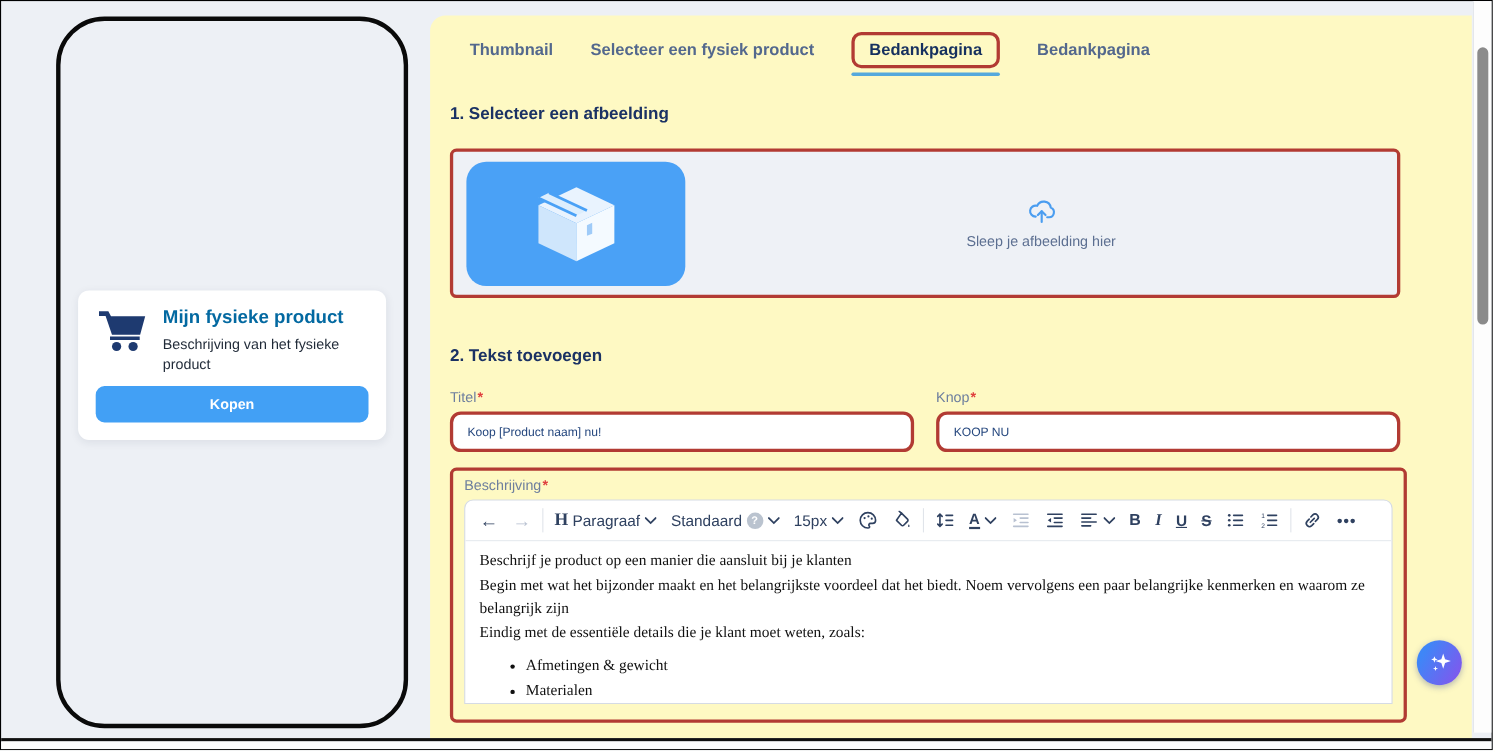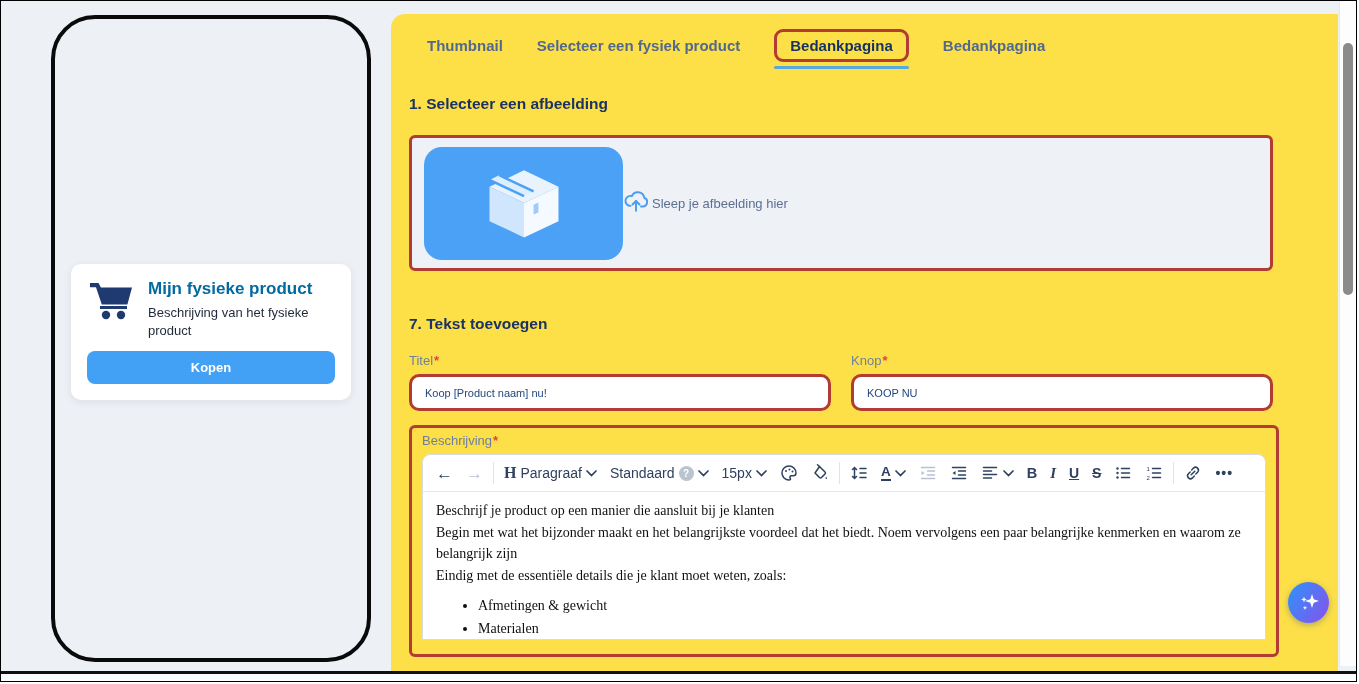--- a/index.html
+++ b/index.html
@@ -20,36 +20,36 @@
                   box-shadow:0 2px 8px rgba(30,40,70,.08); }
   .pc-row { display:flex; gap:13px; align-items:flex-start; }
   .pc-title { font-size:17px; font-weight:700; color:#0369a1; line-height:1.2; }
   .pc-desc { font-size:13px; color:#1f2937; margin-top:5px; line-height:1.35; }
   .pc-buy { margin-top:12px; width:100%; height:33px; background:#42a0f5; border:none;
             border-radius:8px; color:#fff; font-weight:700; font-size:13px; cursor:pointer;
             font-family:"Liberation Sans", sans-serif; }
 
   
   .main-panel { position:absolute; left:390px; top:13px; right:18px; bottom:10px;
-                background:#fde047; border-top-left-radius:14px; overflow:hidden; }
+                background:#fef9c3; border-top-left-radius:14px; overflow:hidden; }
 
   .tabs { display:flex; align-items:flex-start; gap:34px; padding:15px 0 0 36px; }
   .tab { font-size:15px; font-weight:700; color:#53688d; padding:8px 0 10px; cursor:pointer; }
   .tab.active { color:#16305f; padding:0; }
   .tab-hl { display:inline-block; border:3px solid #b23b33; border-radius:9px; padding:5px 13px; }
   .tab-underline { height:3px; background:#55a9dc; border-radius:2px; margin-top:4px; }
 
   .content { padding:26px 0 0 18px; width:884px; }
   .sec-heading { font-size:15.5px; font-weight:700; color:#1b3264; }
 
   .dropzone { margin-top:22px; width:864px; height:136px; background:#eef1f6;
               border:3px solid #b23b33; border-radius:6px; display:flex; align-items:center; }
   .tile { width:199px; height:113px; margin-left:12px; border-radius:18px; background:#4aa1f6;
           display:flex; align-items:center; justify-content:center; flex:none; cursor:pointer; }
-  .dz-hint { flex:1; display:flex; flex-direction:row; align-items:center; gap:3px; }
+  .dz-hint { flex:1; display:flex; flex-direction:column; align-items:center; gap:3px; }
   .dz-text { font-size:13px; color:#5c6f91; }
 
   .h2 { margin-top:44px; }
 
   .fields { margin-top:20px; display:flex; gap:20px; width:864px; }
   .field { flex:1; }
   .f-label { font-size:13px; color:#6e7f9e; margin-bottom:6px; }
   .req { color:#e0403f; font-weight:700; margin-left:1px; }
   .f-input { width:100%; height:37px; border:3px solid #b23b33; border-radius:10px;
              padding:0 13px; font-size:11px; color:#25477e; background:#fff; outline:none;
@@ -156,21 +156,21 @@
             <svg width="26" height="24" viewBox="0 0 24 22" fill="none" stroke="#4a9df0" stroke-width="1.8" stroke-linecap="round" stroke-linejoin="round">
               <path d="M7 15.5 a4.6 4.6 0 1 1 1.2-9 A6 6 0 0 1 19.6 8 a4.2 4.2 0 0 1 -1.4 8.1 h-1.6"></path>
               <path d="M12 20 V11"></path>
               <path d="M8.8 14.2 L12 11 l3.2 3.2"></path>
             </svg>
           </span>
           <span class="dz-text">Sleep je afbeelding hier</span>
         </div>
       </div>
 
-      <div class="sec-heading h2">7. Tekst toevoegen</div>
+      <div class="sec-heading h2">2. Tekst toevoegen</div>
 
       <div class="fields">
         <div class="field">
           <div class="f-label">
             <span>Titel</span><span class="req">*</span>
           </div>
           <input class="f-input" value="Koop [Product naam] nu!" style="">
         </div>
         <div class="field">
           <div class="f-label">

